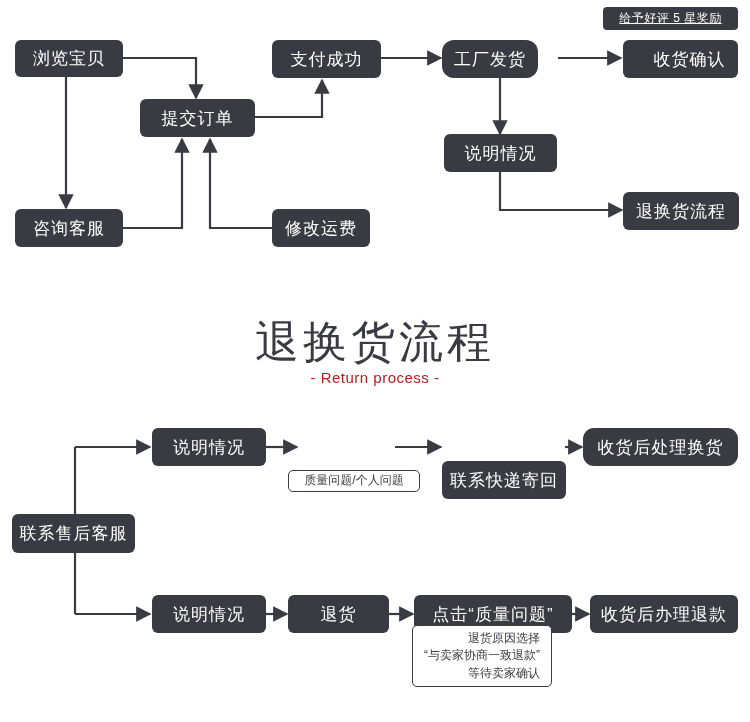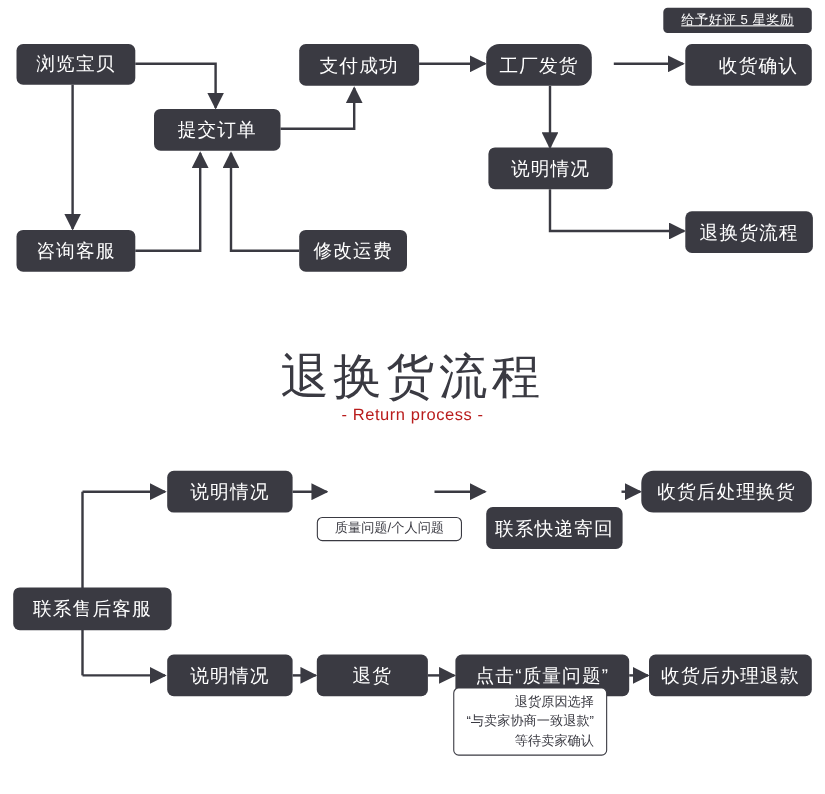--- a/index.html
+++ b/index.html
@@ -117,21 +117,21 @@
 
   <div class="node" style="left:272px;top:209px;width:98px;height:38px;">修改运费</div>
 
   <div class="node" style="left:444px;top:134px;width:113px;height:38px;">说明情况</div>
 
   <div class="node" style="left:623px;top:192px;width:116px;height:38px;">退换货流程</div>
 
   <div class="title" style="top:313px;">退换货流程</div>
   <div class="subtitle" style="top:369px;">- Return process -</div>
 
-  <div class="node" style="left:12px;top:534px;width:144px;height:39px;">联系售后客服</div>
+  <div class="node" style="left:12px;top:514px;width:123px;height:39px;">联系售后客服</div>
 
   <div class="node" style="left:152px;top:428px;width:114px;height:38px;">说明情况</div>
 
 
   <div class="node" style="left:442px;top:441px;width:124px;height:38px;margin-top:20px;">联系快递寄回</div>
 
   <div class="node" style="left:583px;top:428px;width:155px;height:38px;border-radius:11px;">收货后处理换货</div>
 
   <div class="label-box" style="left:288px;top:470px;width:132px;height:22px;">质量问题/个人问题</div>
 

